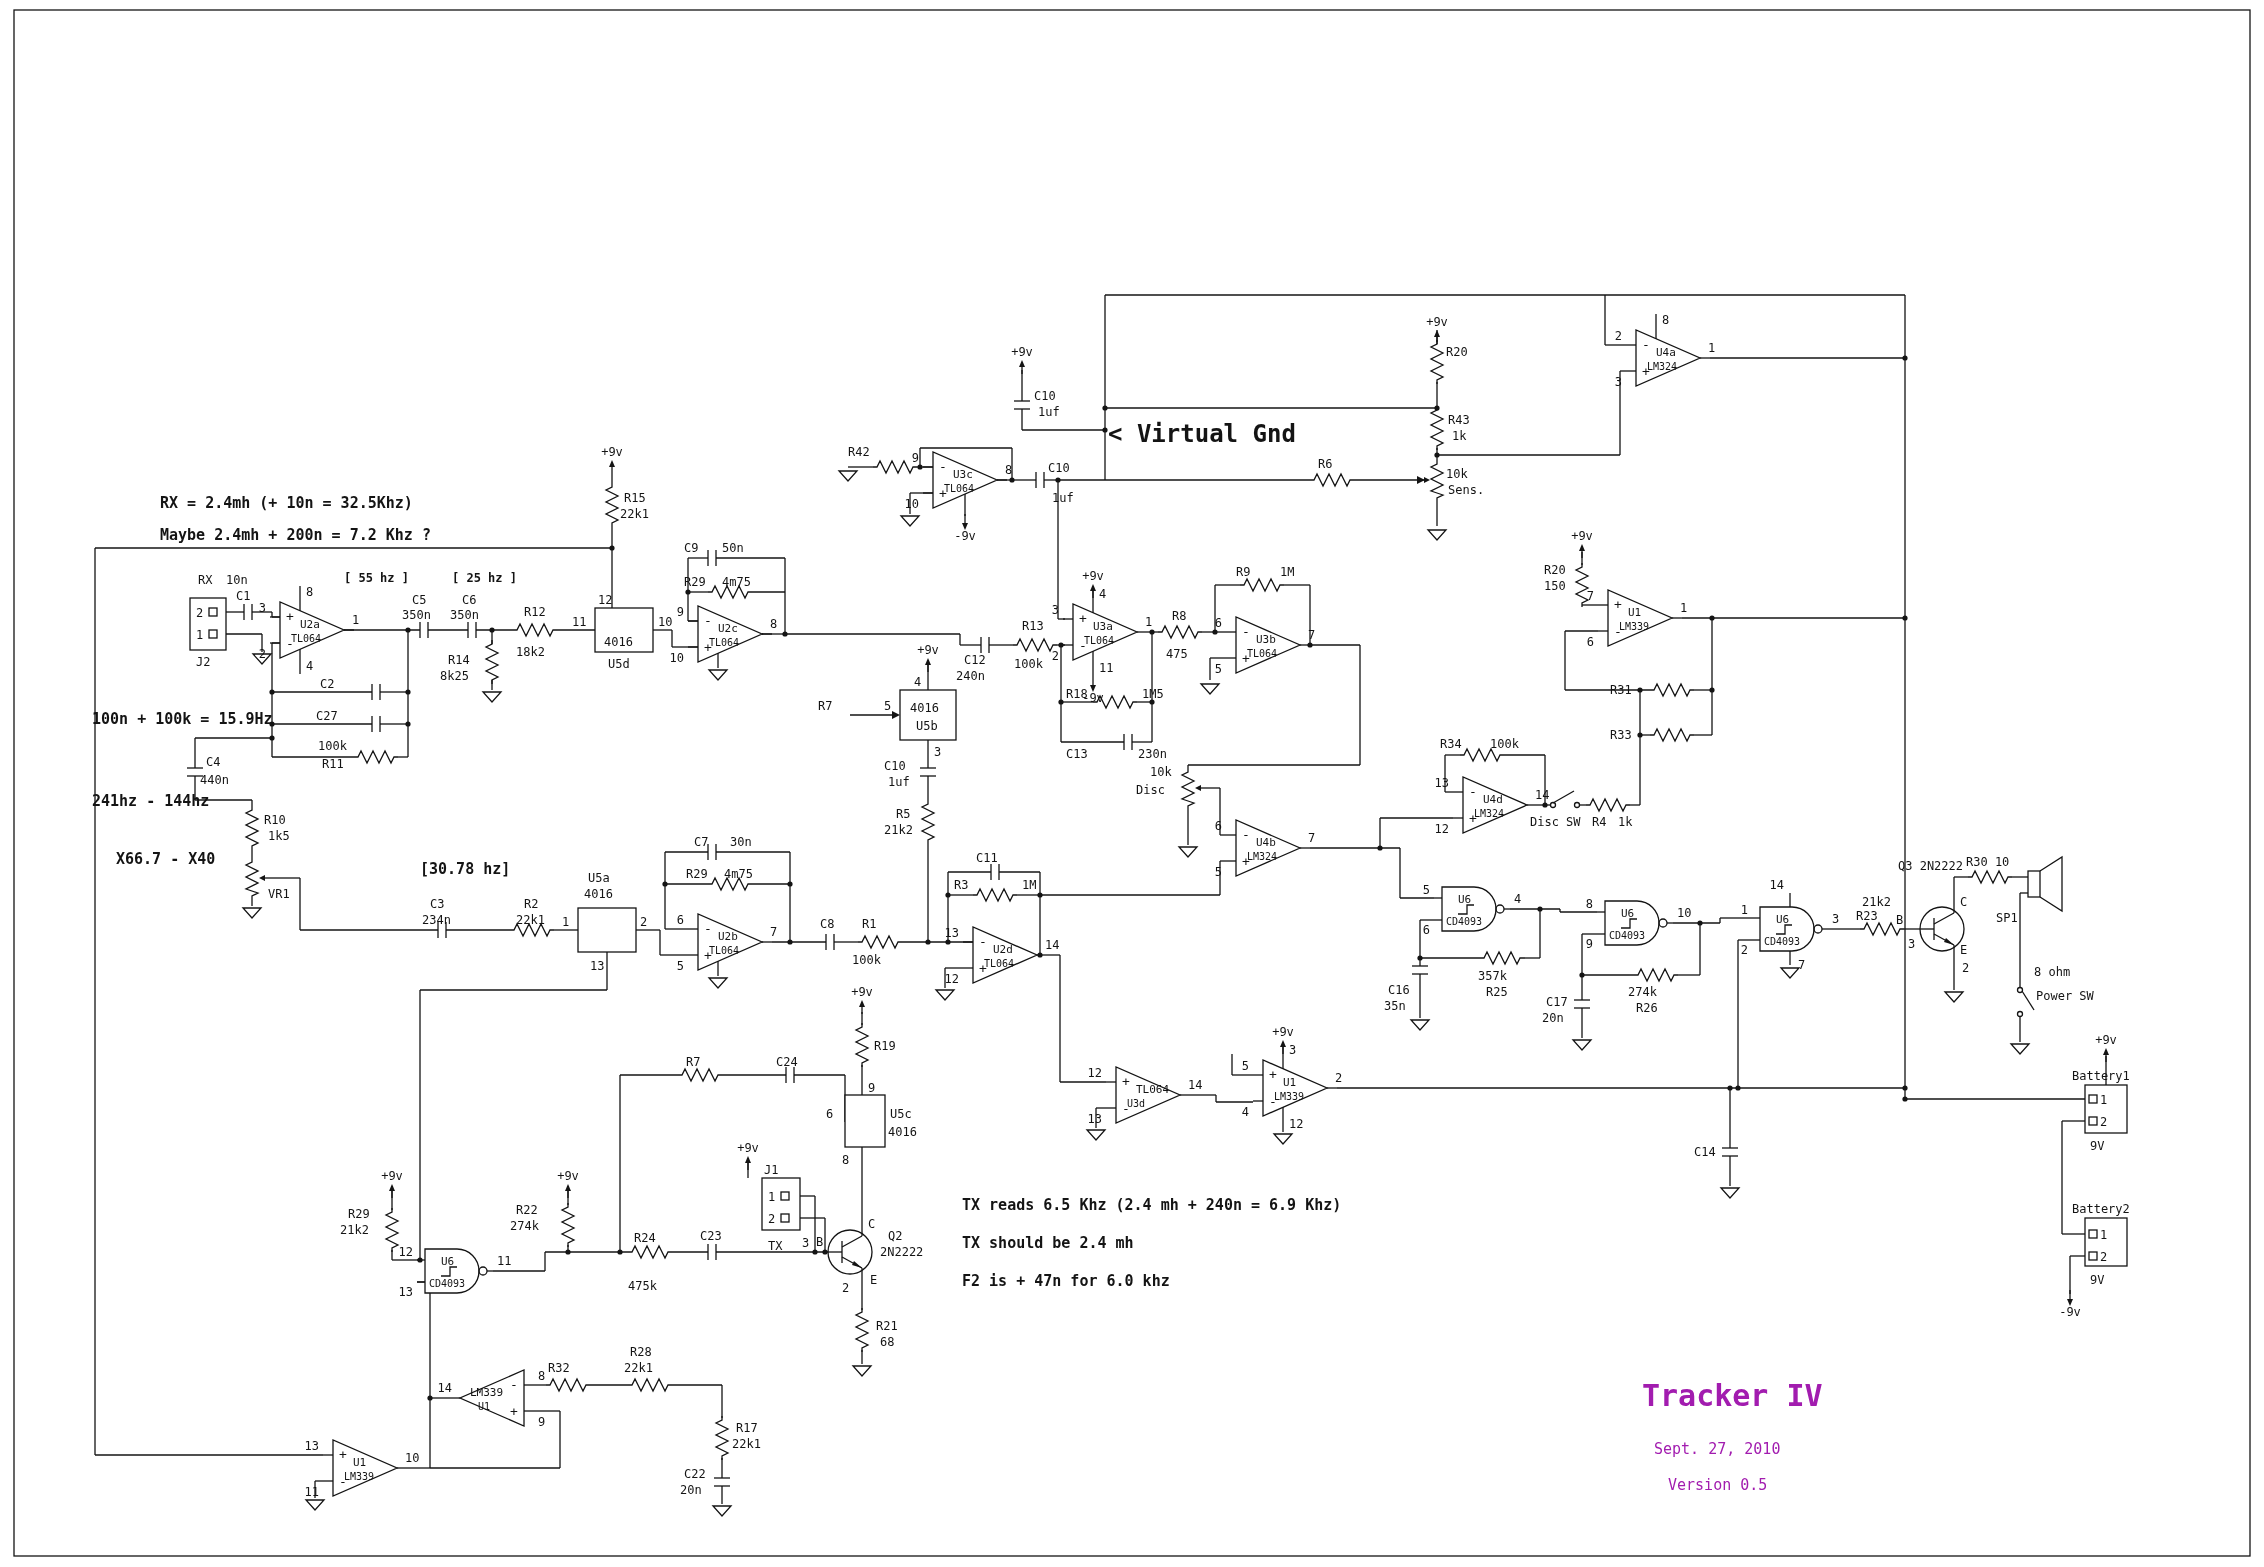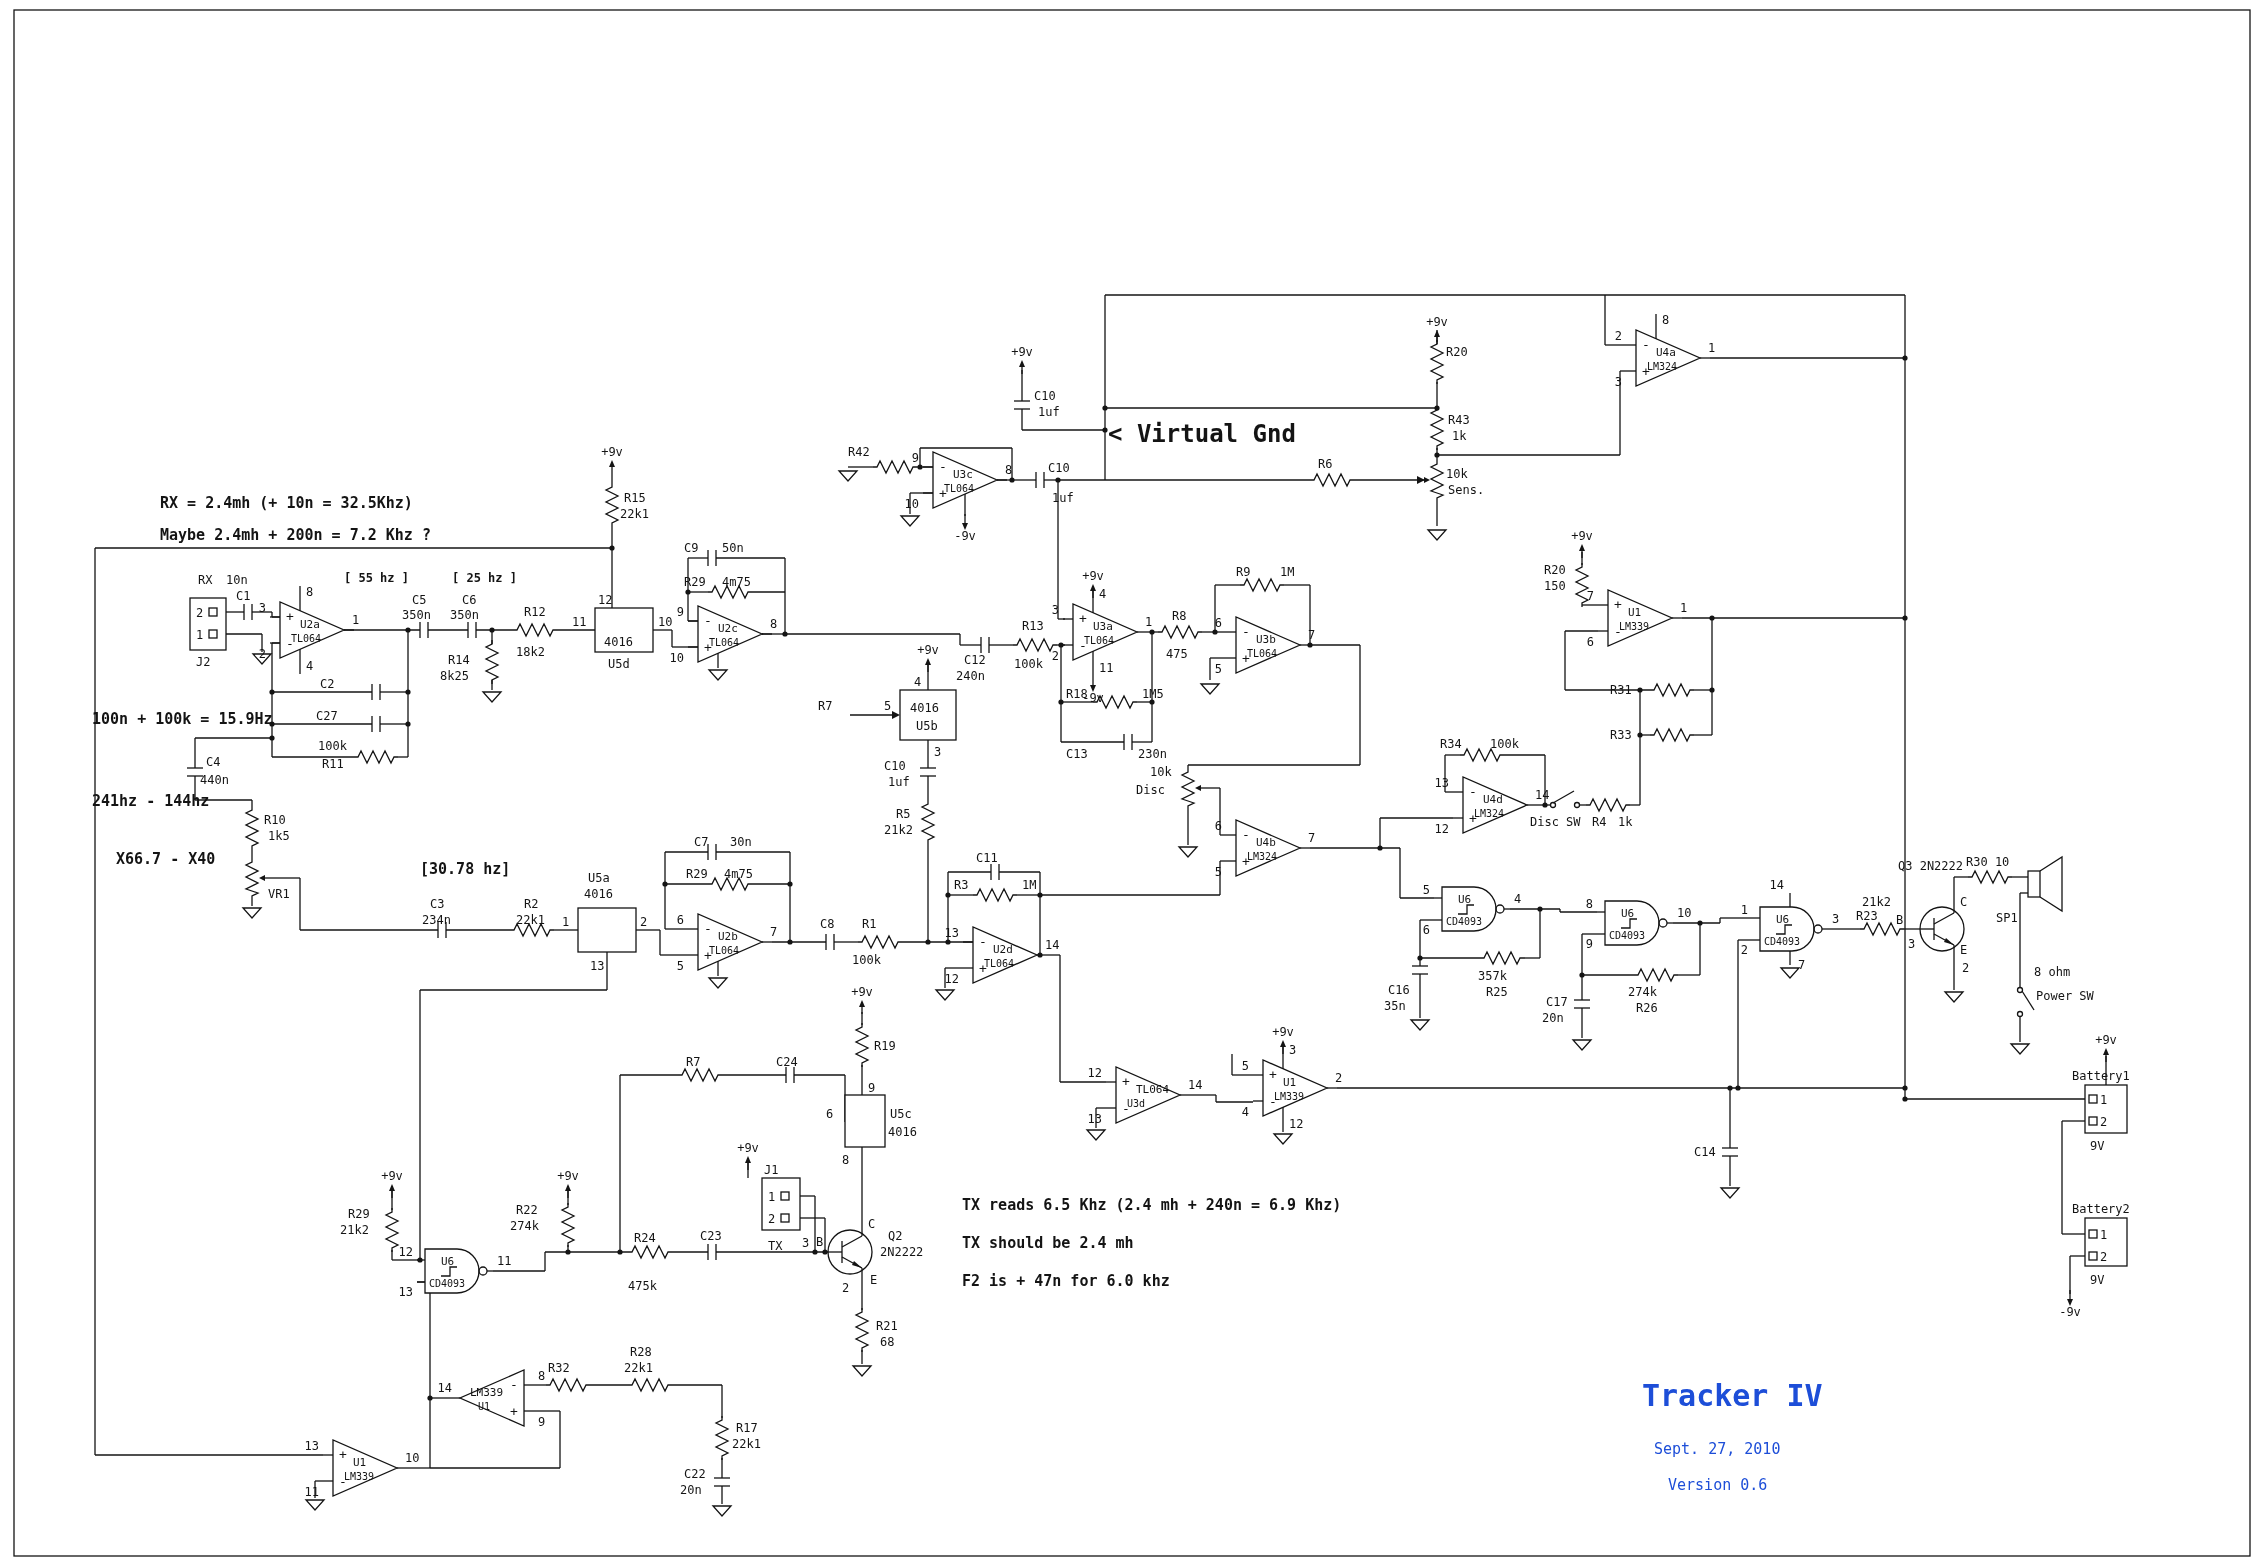--- a/index.html
+++ b/index.html
@@ -4,21 +4,21 @@
 <style>
   html,body{margin:0;padding:0;background:#e8e8e8;}
   #page{position:relative;width:2264px;height:1567px;background:#ffffff;overflow:hidden;
         font-family:"DejaVu Sans Mono","Liberation Mono",monospace;}
   svg{position:absolute;left:0;top:0;}
   svg polyline,svg path,svg line,svg rect,svg circle{stroke:#141414;fill:none;stroke-width:1.3px;}
   svg rect.fillw,svg path.fillw{fill:#ffffff;}
   svg circle.dot,svg polygon{fill:#141414;stroke:none;}
   svg rect.pinsq{fill:#ffffff;}
   svg text{stroke:none;fill:#141414;font-family:"DejaVu Sans Mono","Liberation Mono",monospace;}
-  .ovl{position:absolute;color:#1d4ed8;white-space:pre;}
+  .ovl{position:absolute;color:#a21caf;white-space:pre;}
   #t-main{left:1642px;top:1378px;font-size:30px;font-weight:bold;}
   #t-date{left:1654px;top:1440px;font-size:15px;}
   #t-ver{left:1668px;top:1476px;font-size:15px;}
 </style>
 </head>
 <body>
 
 <div id="page">
   <svg id="cv" width="2264" height="1567" viewBox="0 0 2264 1567">
       <rect x="14" y="10" width="2236" height="1546"></rect>
@@ -924,14 +924,14 @@
       <text x="92" y="806" font-size="15" text-anchor="start" font-weight="bold">241hz - 144hz</text>
       <text x="116" y="864" font-size="15" text-anchor="start" font-weight="bold">X66.7 - X40</text>
       <text x="420" y="874" font-size="15" text-anchor="start" font-weight="bold">[30.78 hz]</text>
       <text x="962" y="1210" font-size="15" text-anchor="start" font-weight="bold">TX reads 6.5 Khz (2.4 mh + 240n = 6.9 Khz)</text>
       <text x="962" y="1248" font-size="15" text-anchor="start" font-weight="bold">TX should be 2.4 mh</text>
       <text x="962" y="1286" font-size="15" text-anchor="start" font-weight="bold">F2 is + 47n for 6.0 khz</text>
       <text x="1108" y="442" font-size="24" text-anchor="start" font-weight="bold">&lt; Virtual Gnd</text>
     </svg>
   <div class="ovl" id="t-main">Tracker IV</div>
   <div class="ovl" id="t-date">Sept. 27, 2010</div>
-  <div class="ovl" id="t-ver">Version 0.6</div>
+  <div class="ovl" id="t-ver">Version 0.5</div>
 </div>
 
 </body></html>

